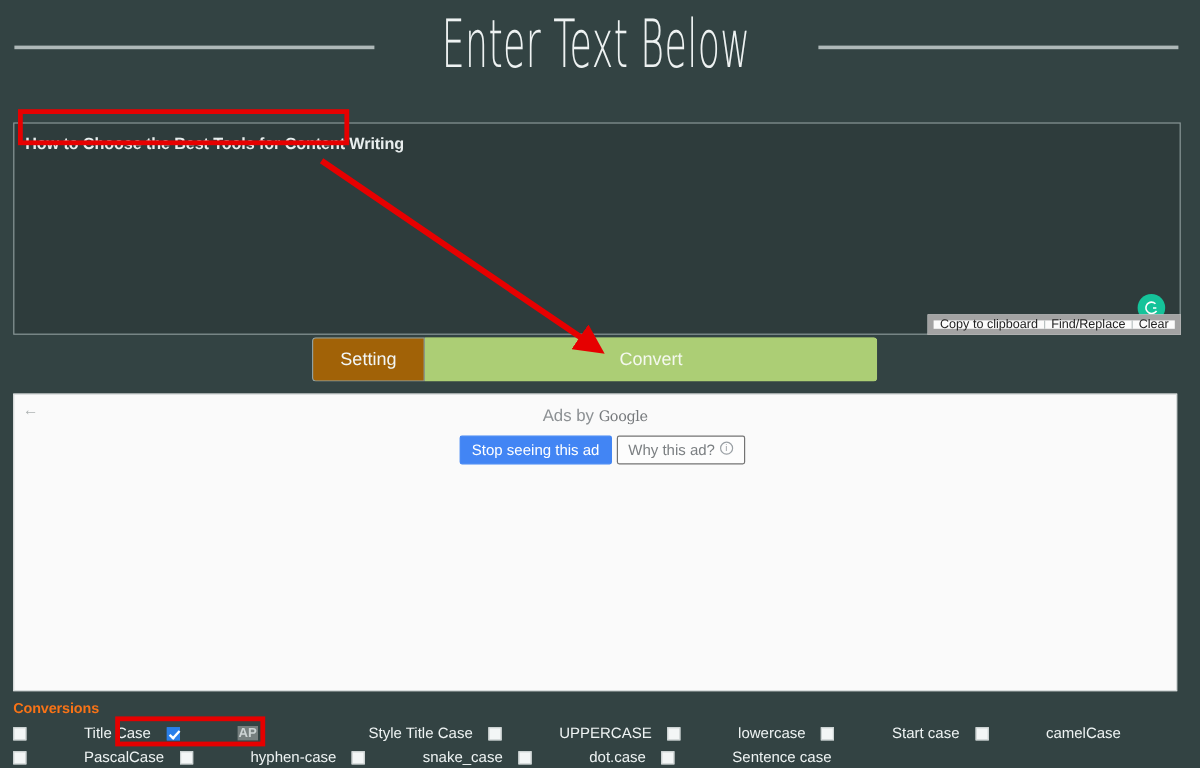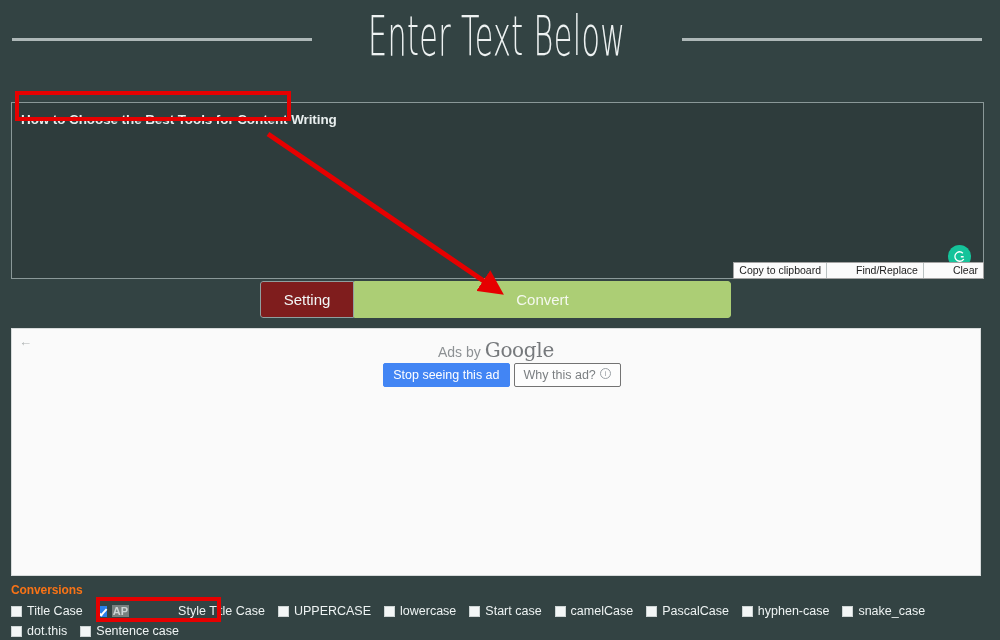--- a/index.html
+++ b/index.html
@@ -52,24 +52,23 @@
     width: 23px; height: 23px; border-radius: 50%;
     background: #15c39a;
     display: flex; align-items: center; justify-content: center;
   }
   .grammarly-icon svg { display: block; }
 
   
   .editor-tools {
     position: absolute; right: 16px; top: 262px;
     display: flex;
-    border: 1px solid #a3a3a3;
+    border: 5px solid #a3a3a3;
     background: #fbfbfb;
     height: 17px;
-    gap: 24px;
   }
   .editor-tools .tool-btn {
     font-size: 10.5px; color: #222;
     padding: 0 5px;
     display: flex; align-items: center;
     border-right: 1px solid #b9c1c1;
     line-height: 15px;
     white-space: nowrap;
   }
   .editor-tools .tool-btn:last-child { border-right: none; }
@@ -77,21 +76,21 @@
   
   .action-bar {
     position: absolute; left: 260px; top: 281px;
     width: 471px; height: 37px;
     display: flex;
     border-radius: 3px;
     overflow: hidden;
   }
   .btn-setting {
     width: 94px; height: 37px;
-    background: #7f1d1d;
+    background: #a16207;
     border: 1px solid #8fa0a0;
     border-radius: 3px 0 0 3px;
     color: #f2f6f6;
     font-size: 15px;
     display: flex; align-items: center; justify-content: center;
   }
   .btn-convert {
     flex: 1 1 auto; height: 37px;
     background: #acce75;
     border: 1px solid #acce75;
@@ -112,21 +111,21 @@
     position: absolute; left: 7px; top: 6px;
     font-size: 13px; color: #aeb3b3; line-height: 13px;
   }
   .ads-by {
     position: absolute; left: 0; right: 0; top: 9px;
     text-align: center;
     font-size: 14px; color: #8d9194;
   }
   .ads-by .g-word {
     font-family: "DejaVu Serif", serif;
-    font-size: 20px; color: #76797c; letter-spacing: -0.3px;
+    font-size: 12px; color: #76797c; letter-spacing: -0.3px;
   }
   .ad-btn-row {
     position: absolute; left: 0; right: 0; top: 34px;
     display: flex; justify-content: center; gap: 4px; margin-left: 12px;
   }
   .btn-stop {
     background: #4285f4; color: #fff;
     font-size: 12.5px; padding: 4px 9px;
     border: 1px solid #4285f4; border-radius: 2px;
     line-height: 14px;
@@ -152,20 +151,21 @@
   .conv-title {
     font-size: 12px; font-weight: bold; color: #f97316;
     margin-bottom: 7px; letter-spacing: -0.1px;
   }
   .conv-list { display: flex; flex-wrap: wrap; align-items: center; }
   .conv-item {
     display: flex; align-items: center;
     margin-right: 13px; margin-bottom: 6px;
     font-size: 12.5px; color: #eef3f3;
     white-space: nowrap;
+    gap: 43px;
   }
   .cb {
     width: 11px; height: 11px;
     background: #f3f6f6;
     border: 1px solid #cdd4d4;
     margin-right: 5px; flex: none;
   }
   .cb.checked {
     background: #2a7fea; border-color: #2a7fea;
     position: relative;
@@ -273,21 +273,21 @@
         <div class="conv-item">
           <span class="cb"></span>
           <span class="conv-label">hyphen-case</span>
         </div>
         <div class="conv-item">
           <span class="cb"></span>
           <span class="conv-label">snake_case</span>
         </div>
         <div class="conv-item">
           <span class="cb"></span>
-          <span class="conv-label">dot.this</span>
+          <span class="conv-label">dot.case</span>
         </div>
         <div class="conv-item">
           <span class="cb"></span>
           <span class="conv-label">Sentence case</span>
         </div>
       </div>
   </div>
 
   <div class="annot-box" id="annot-title-box"></div>
   <div class="annot-box" id="annot-ap-box"></div>

